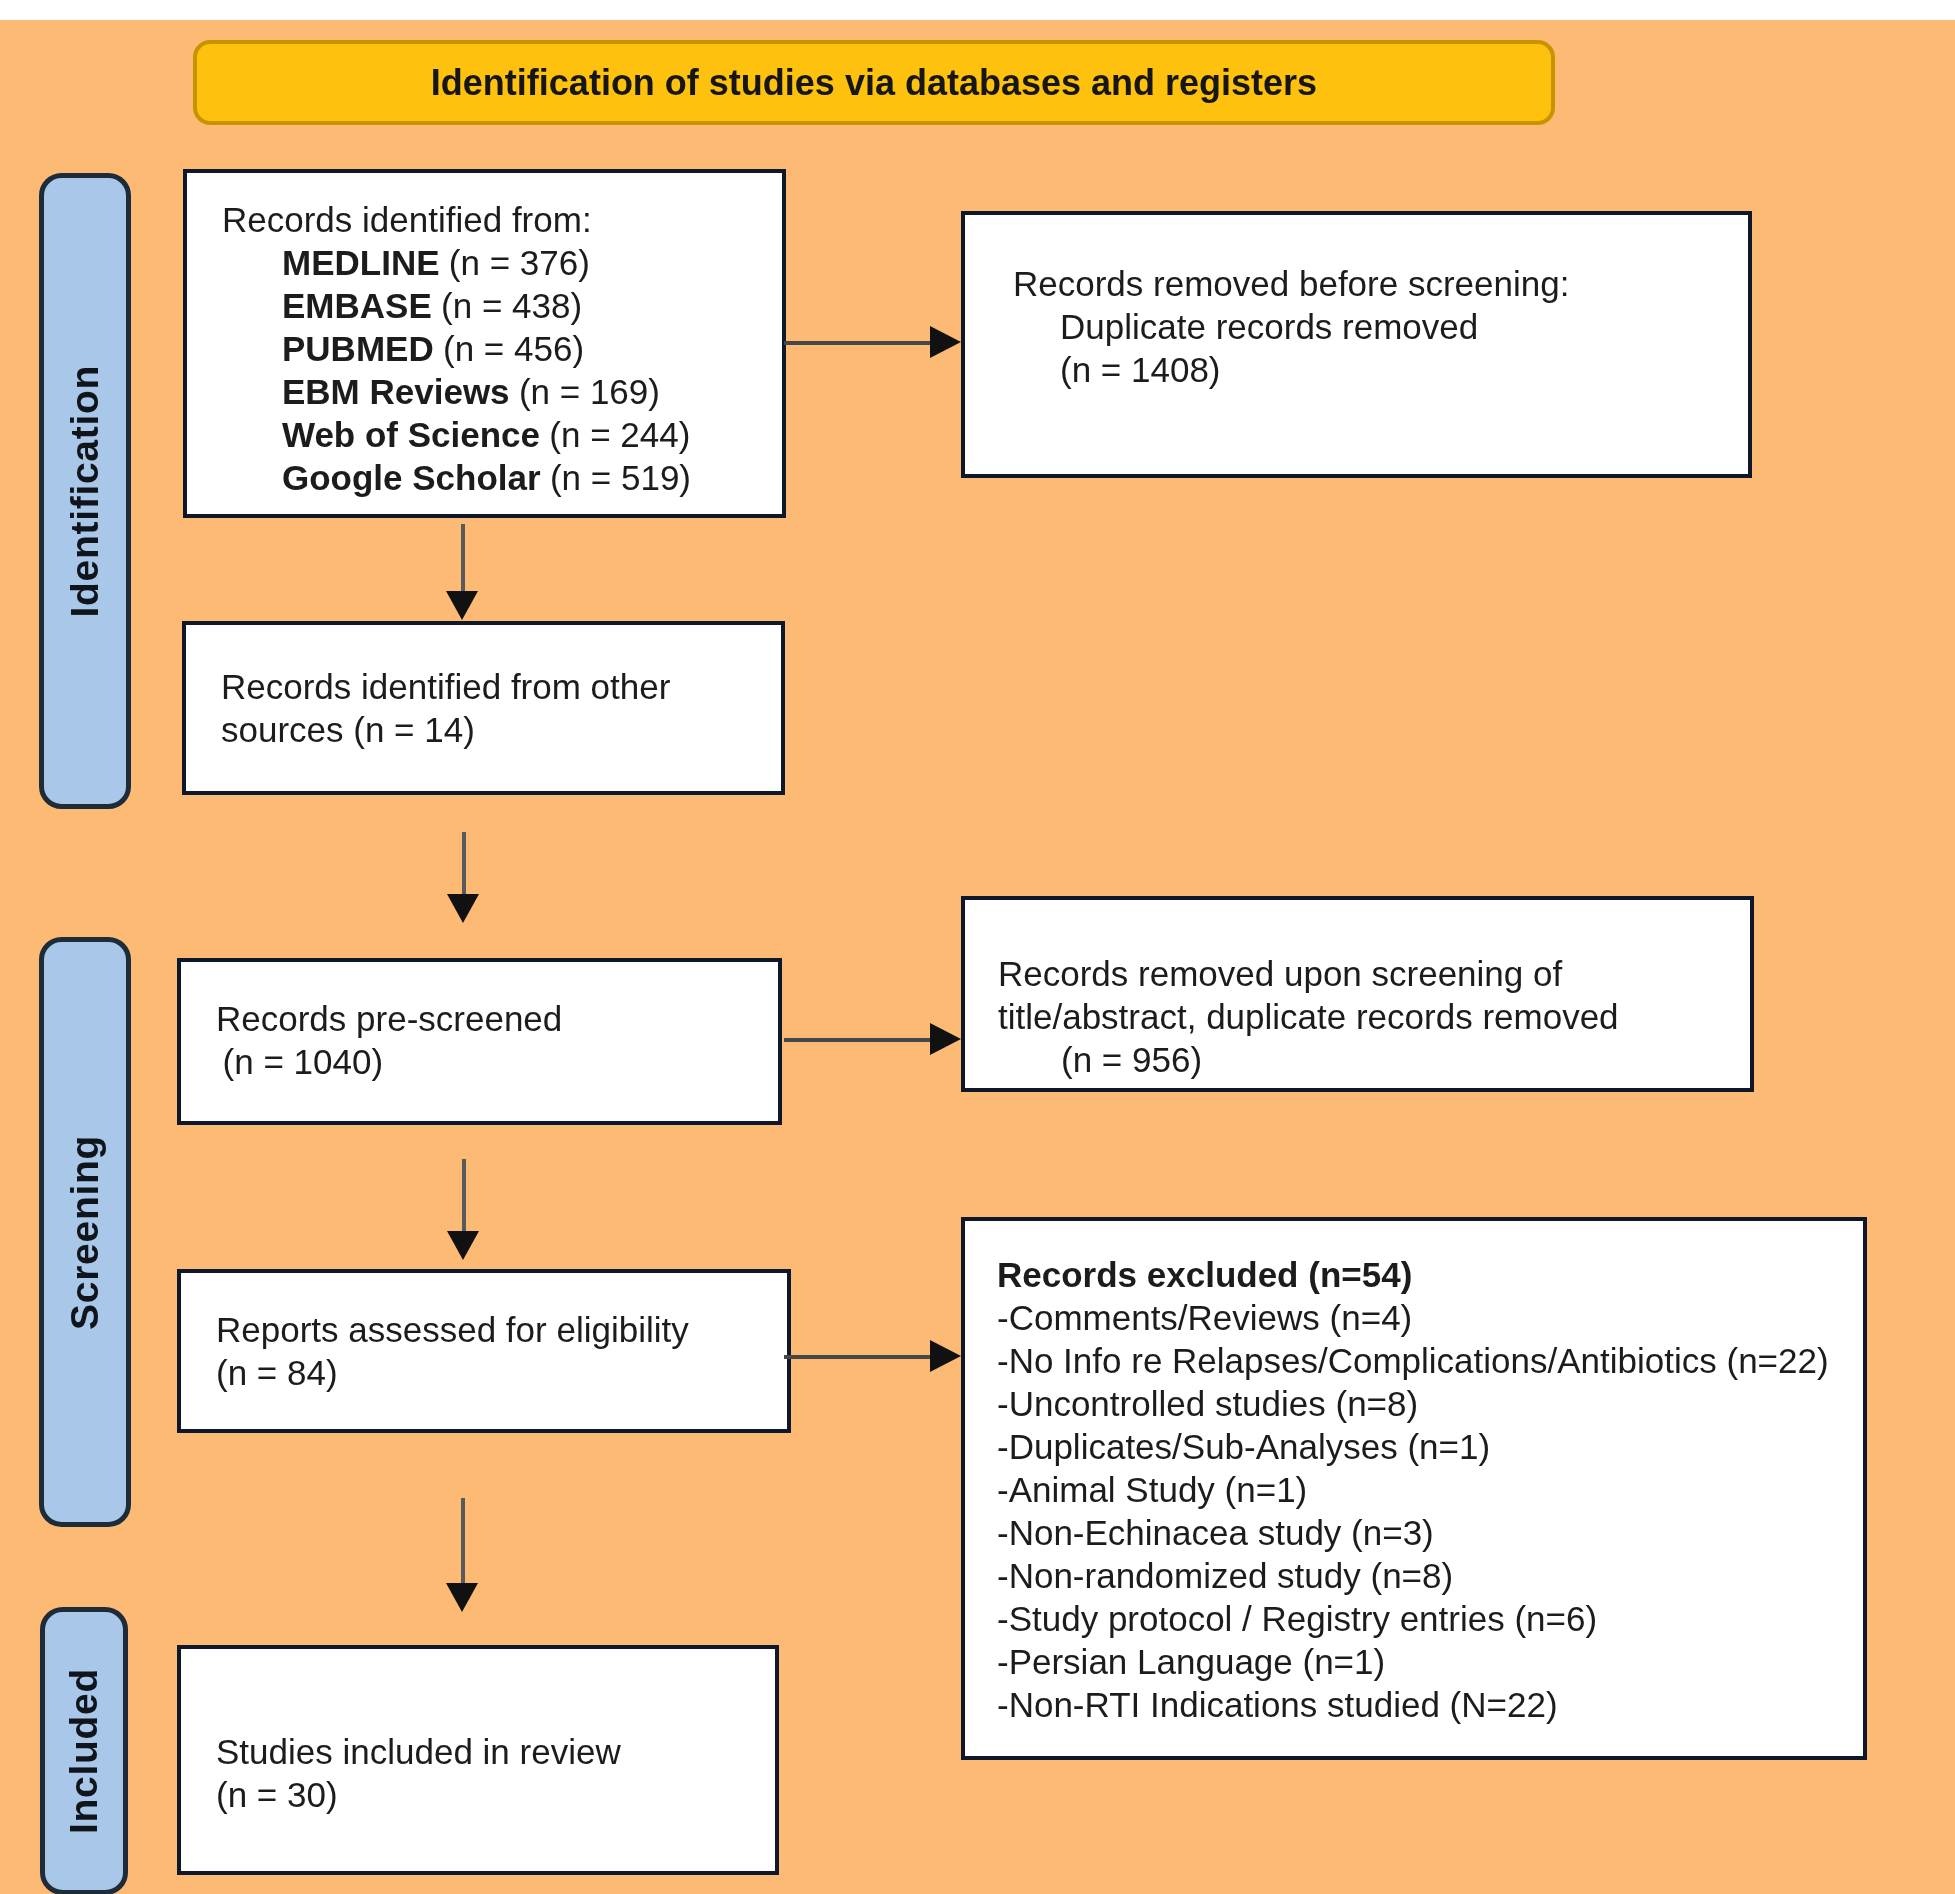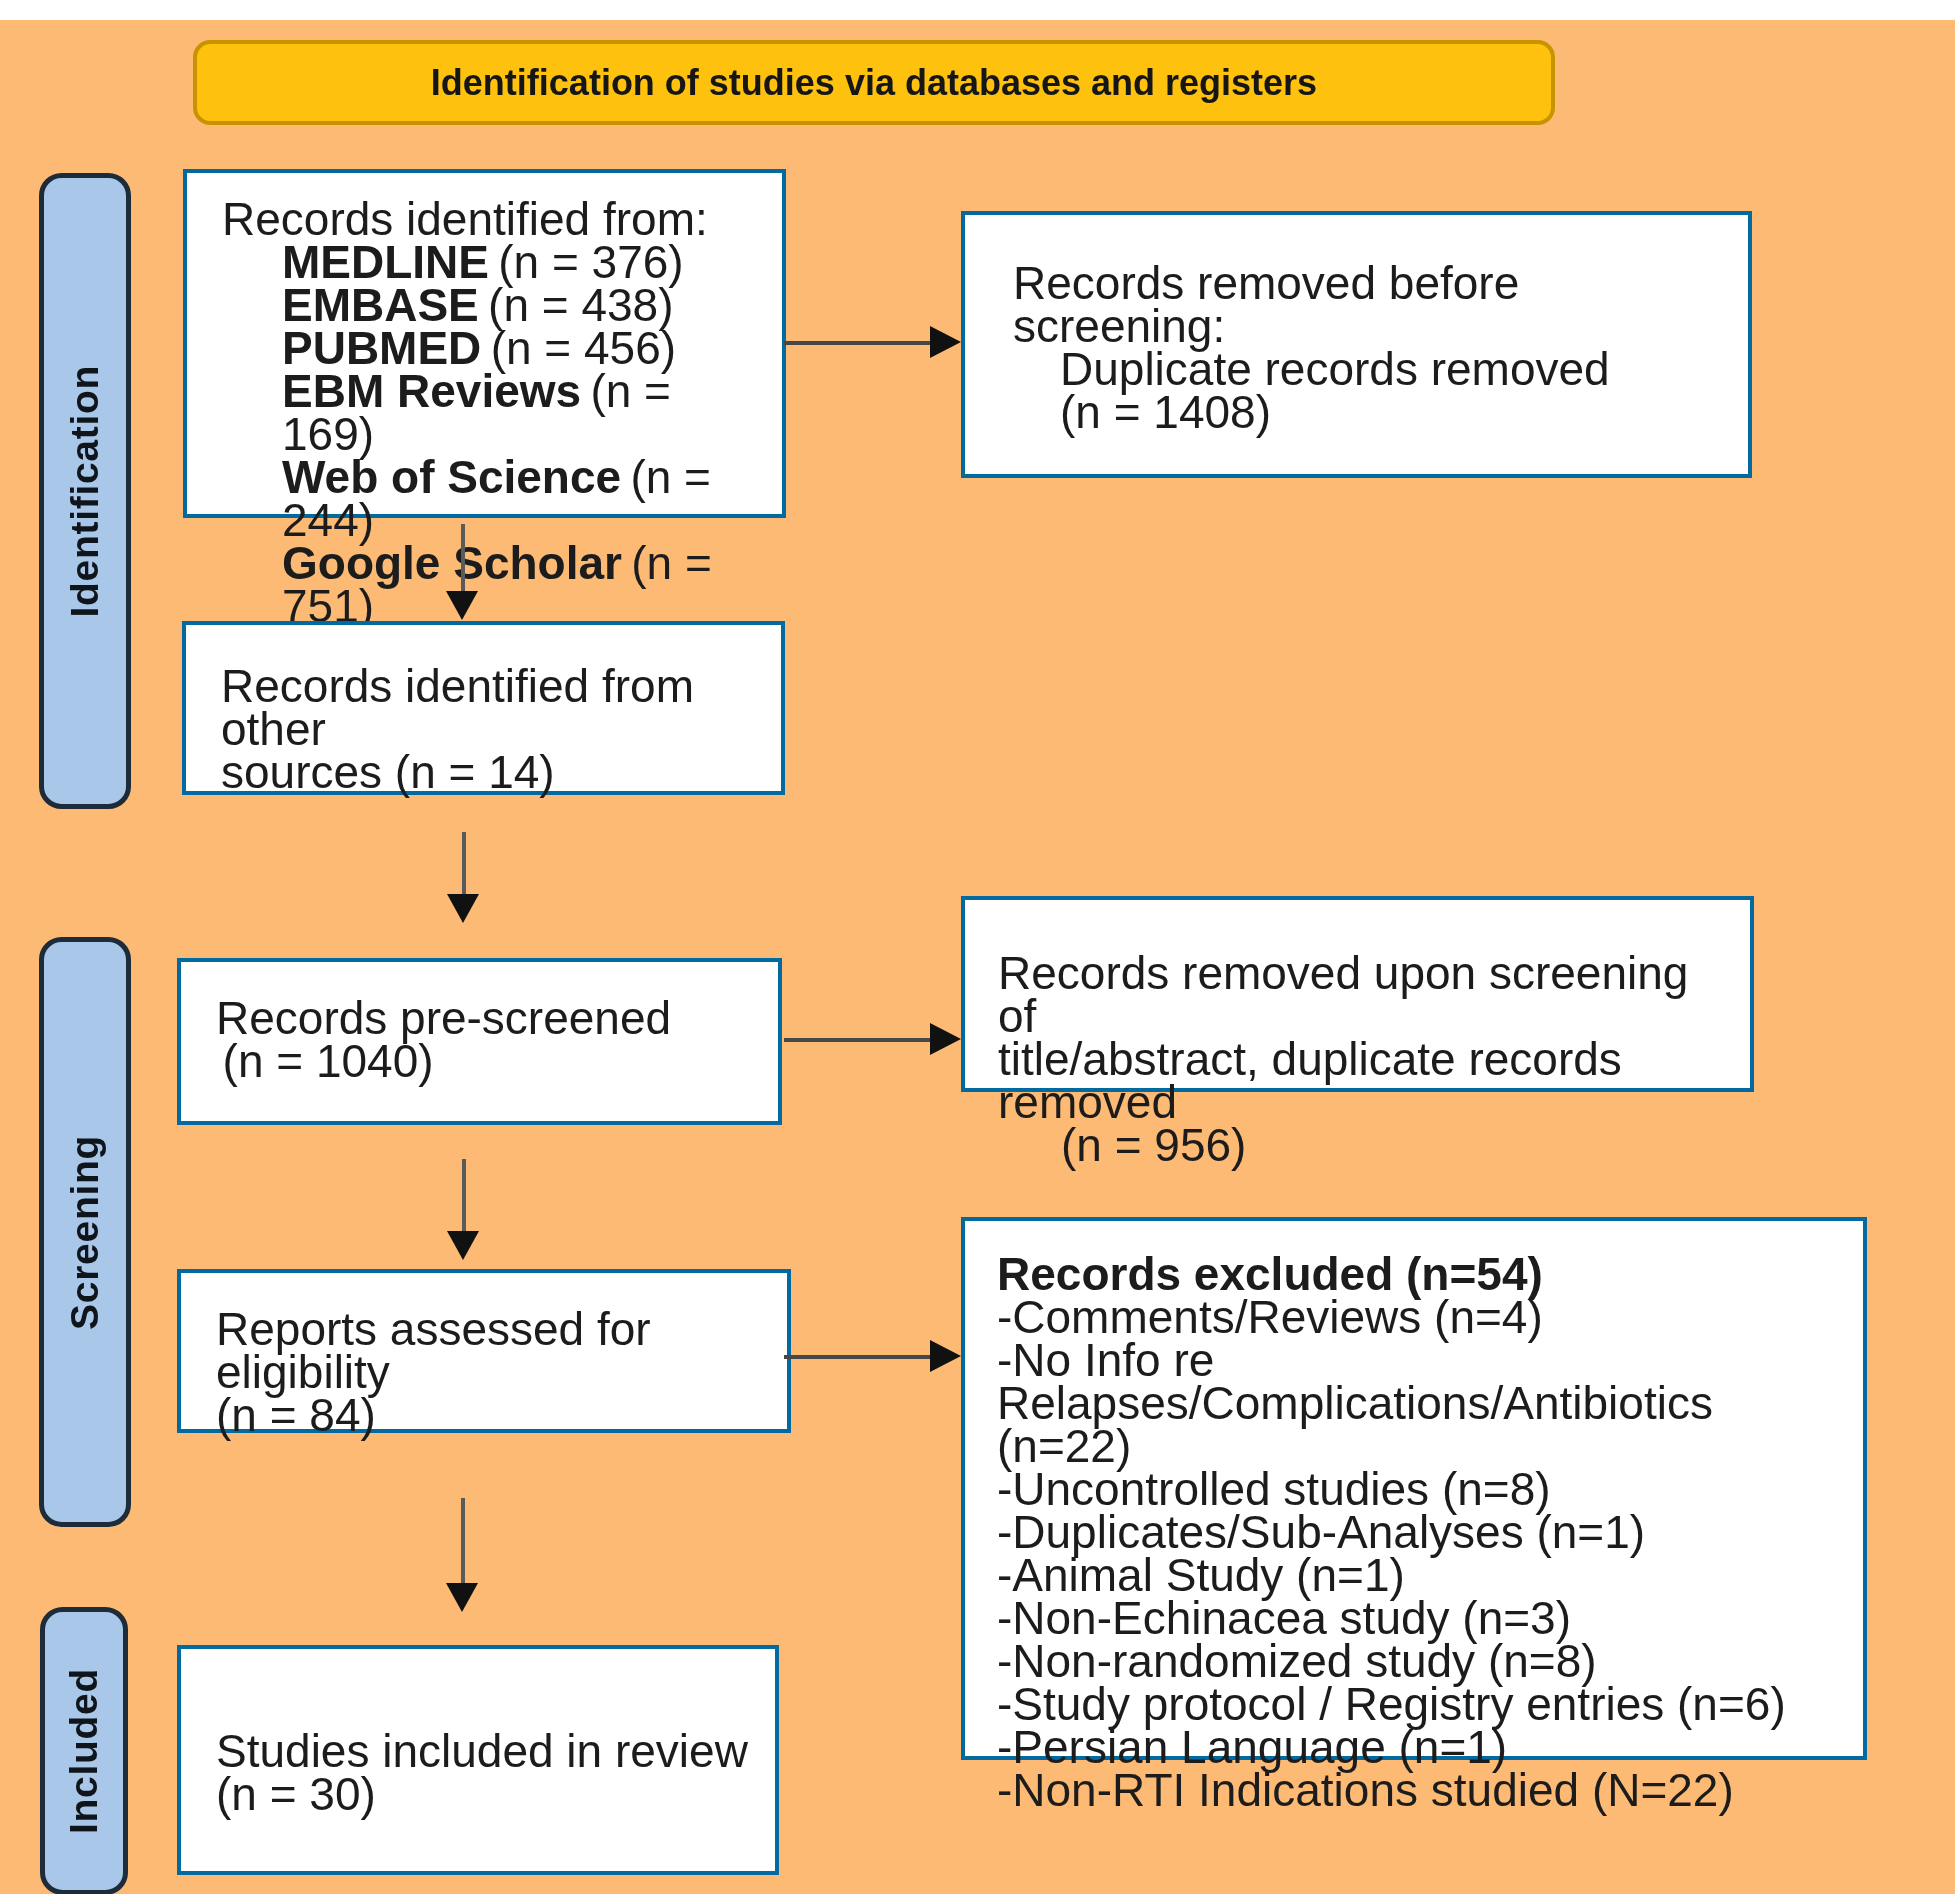--- a/index.html
+++ b/index.html
@@ -30,22 +30,22 @@
   .stage span{
     writing-mode:vertical-rl;transform:rotate(180deg);
     font-size:39px;font-weight:bold;color:#10151c;
     white-space:nowrap;letter-spacing:0.7px;
   }
   #stage-identification{left:39px;top:153px;width:92px;height:636px;}
   #stage-screening{left:39px;top:917px;width:92px;height:590px;}
   #stage-included{left:40px;top:1587px;width:88px;height:288px;}
   
   .pbox{
-    position:absolute;background:#ffffff;border:4px solid #0369a1;
-    box-sizing:border-box;font-size:46px;line-height:43px;color:#1c1c1c;
+    position:absolute;background:#ffffff;border:4px solid #0f172a;
+    box-sizing:border-box;font-size:35px;line-height:43px;color:#1c1c1c;
   }
   #box1{left:183px;top:149px;width:603px;height:349px;padding:25px 13.3px 0 35px;}
   #box2{left:961px;top:191px;width:791px;height:267px;padding:47px 13.3px 0 48px;}
   #box3{left:182px;top:601px;width:603px;height:174px;padding:40px 3px 0 35px;}
   #box4{left:177px;top:938px;width:605px;height:167px;padding:35px 13.3px 0 35px;}
   #box5{left:961px;top:876px;width:793px;height:196px;padding:52px 13.3px 0 33px;}
   #box6{left:177px;top:1249px;width:614px;height:164px;padding:35px 13.3px 0 35px;}
   #box7{left:961px;top:1197px;width:906px;height:543px;padding:32px 13.3px 0 32px;}
   #box8{left:177px;top:1625px;width:602px;height:230px;padding:81px 13.3px 0 35px;}
   .indent1{margin-left:60px;}
@@ -98,21 +98,21 @@
     <div class="indent1 src-line">
       <span class="bold">PUBMED</span><span class="src-count">(n = 456)</span>
     </div>
     <div class="indent1 src-line">
       <span class="bold">EBM Reviews</span><span class="src-count">(n = 169)</span>
     </div>
     <div class="indent1 src-line">
       <span class="bold">Web of Science</span><span class="src-count">(n = 244)</span>
     </div>
     <div class="indent1 src-line">
-      <span class="bold">Google Scholar</span><span class="src-count">(n = 751)</span>
+      <span class="bold">Google Scholar</span><span class="src-count">(n = 519)</span>
     </div>
   </div>
 
   <div class="pbox" id="box2">
     <div>Records removed before screening:</div>
     <div class="indent2">Duplicate records removed</div>
     <div class="indent2">(n = 1408)</div>
   </div>
 
   <div class="pbox" id="box3">

